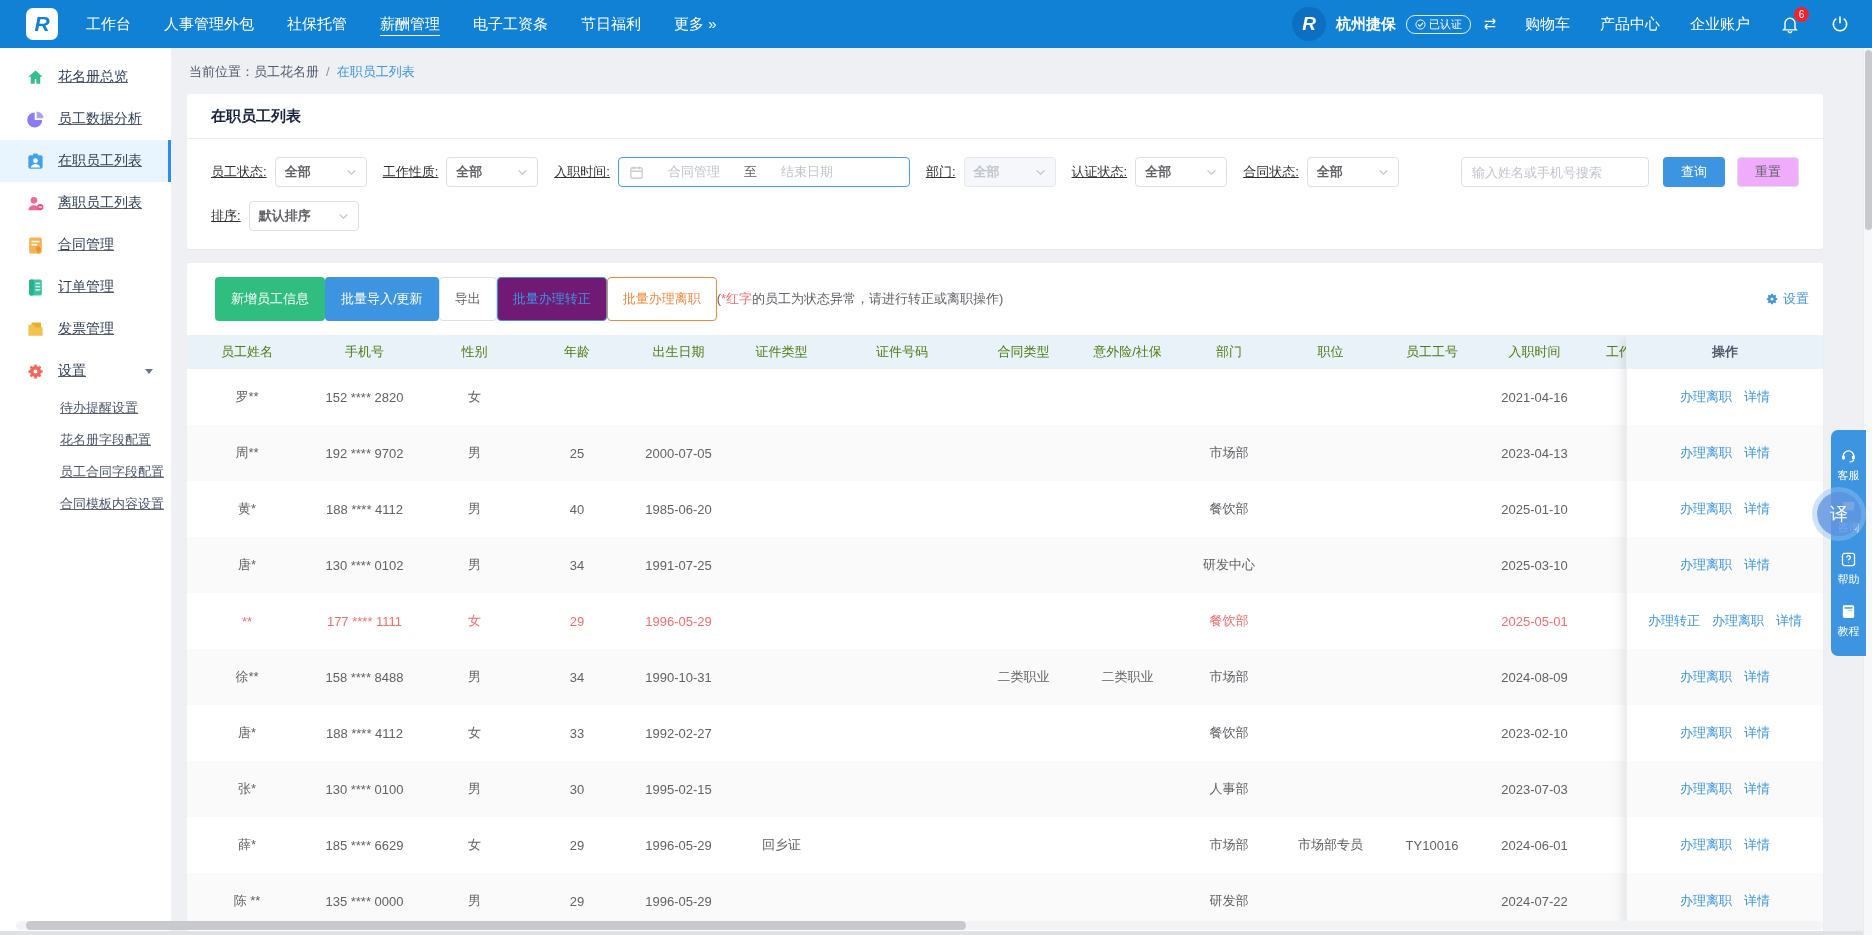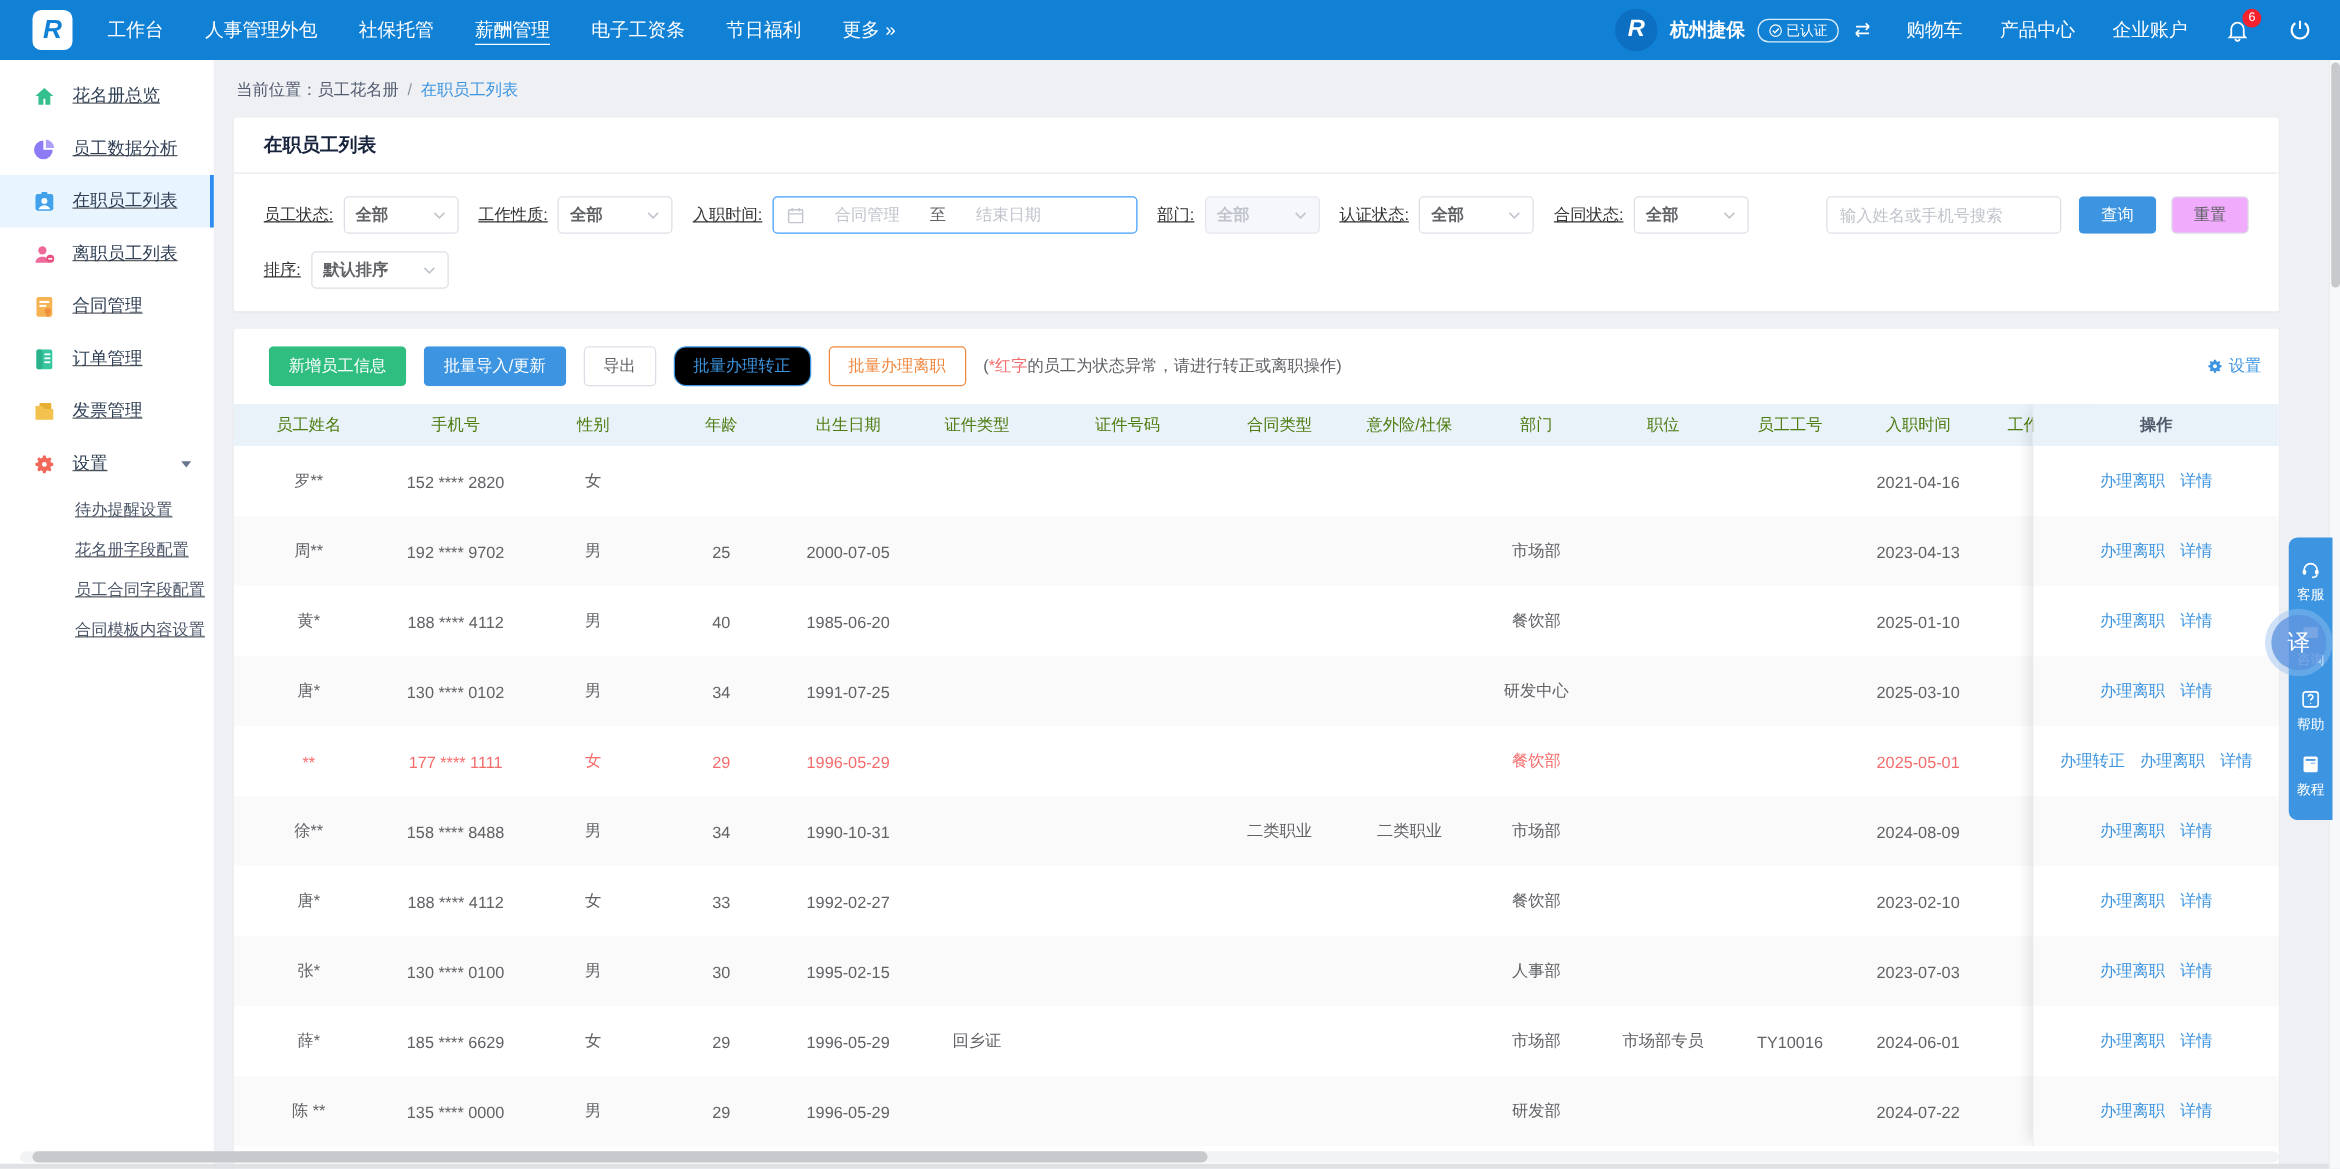--- a/index.html
+++ b/index.html
@@ -53,25 +53,25 @@
   .spacer { flex:1; }
   .search-input { width:188px; height:30px; border:1px solid #dcdfe6; border-radius:4px; padding:0 10px; font-size:13px; color:#606266; outline:none; font-family:inherit; }
   .search-input::placeholder { color:#c0c4cc; }
   .btn { height:30px; border-radius:4px; border:1px solid transparent; font-size:13px; padding:0 17px; cursor:pointer; font-family:inherit; white-space:nowrap; }
   .btn.primary { background:#3d95e1; color:#fff; margin-left:14px; }
   .btn.plain { background:#f0abfc; border-color:#dcdfe6; color:#606266; margin-left:12px; }
 
   
   .table-card { margin-top:14px; padding-top:14px; position:relative; height:700px; }
   .toolbar { display:flex; align-items:center; padding:0 14px 14px 28px; }
-  .tb-btn { height:32px; border-radius:4px; font-size:13px; padding:0 15px; cursor:pointer; border:1px solid transparent; font-family:inherit; margin-right:14px; white-space:nowrap; }
+  .tb-btn { height:44px; border-radius:4px; font-size:13px; padding:0 15px; cursor:pointer; border:1px solid transparent; font-family:inherit; white-space:nowrap; }
   .tb-btn.green { background:#2fbe80; color:#fff; }
   .tb-btn.blue { background:#3d95e1; color:#fff; }
   .tb-btn.plain { background:#fff; border-color:#dcdfe6; color:#606266; }
-  .tb-btn.outline-blue { background:#000000; border-color:#3d95e1; color:#3d95e1;border-radius:10px; }
+  .tb-btn.outline-blue { background:#701a75; border-color:#3d95e1; color:#3d95e1; }
   .tb-btn.outline-orange { background:#fff; border-color:#f0883e; color:#f0883e; }
   .tb-note { font-size:13px; color:#606266; white-space:nowrap; }
   .tb-note .red { color:#f56c6c; }
   .settings-link { margin-left:auto; color:#3d95e1; font-size:13px; display:flex; align-items:center; gap:4px; cursor:pointer; white-space:nowrap; }
 
   .table-wrap { position:relative; width:100%; overflow:hidden; }
   .t-inner { width:1490px; }
   .t-row { display:flex; height:56px; align-items:center; background:#fff; }
   .t-row.alt { background:#fafafa; }
   .t-row.alert .cell { color:#f56c6c; }

